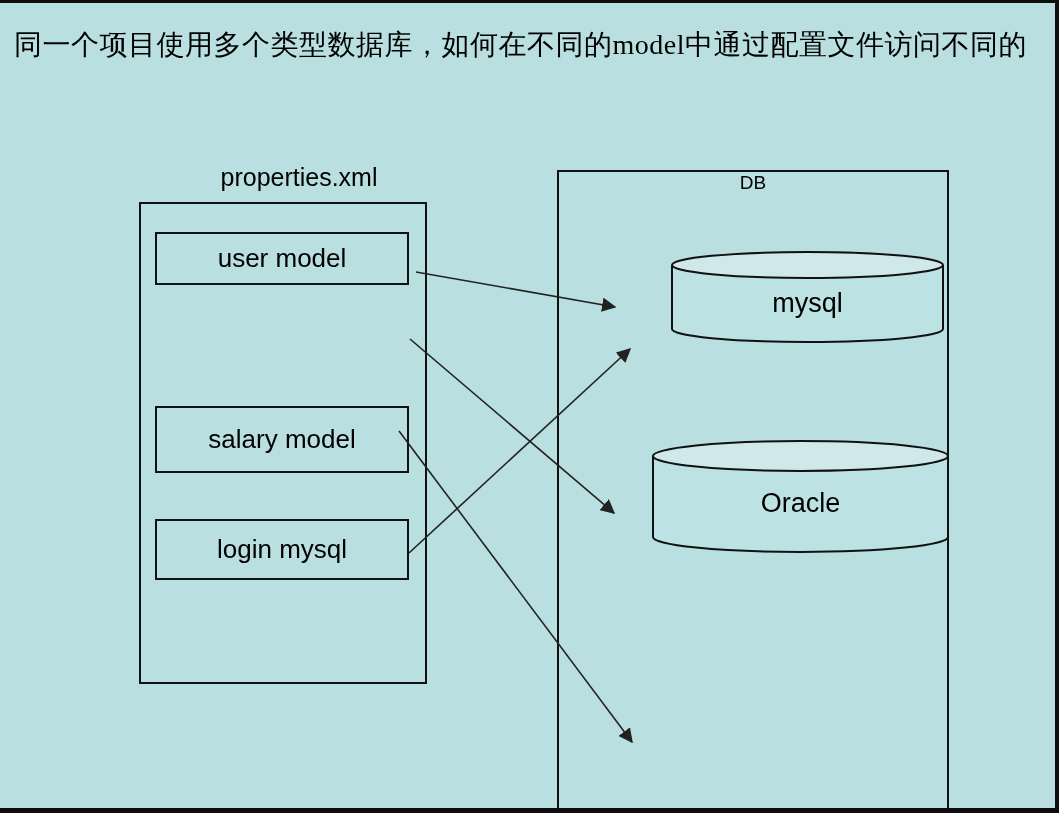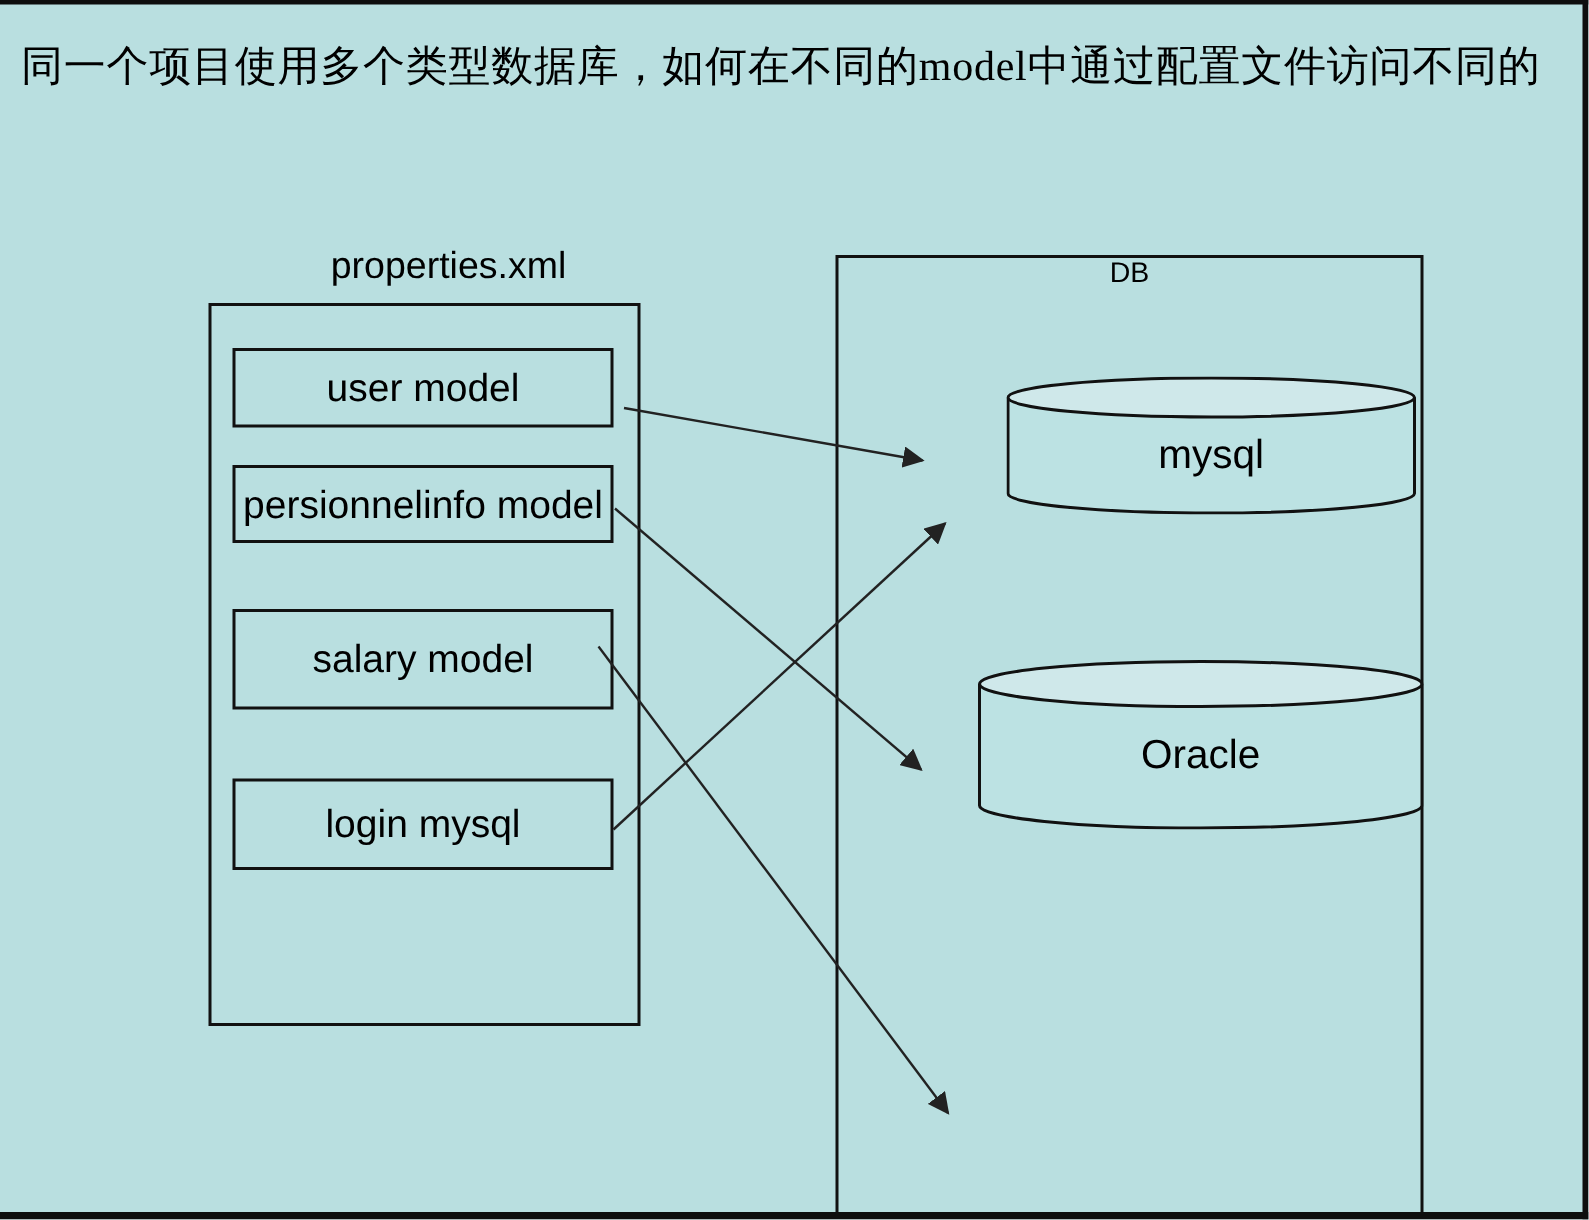--- a/index.html
+++ b/index.html
@@ -77,23 +77,20 @@
     <div>同一个项目使用多个类型数据库，如何在不同的model中通过配置文件访问不同的</div>
   </div>
 
   <div class="panel-label" style="left:155px; top:160px; width:288px;">properties.xml</div>
 
   <div class="outline-box" style="left:139px; top:199px; width:288px; height:482px;"></div>
 
   <div class="model-box" style="top:229px; height:53px;">
     <span>user model</span>
   </div>
-  <div class="model-box" style="top:307px; height:52px;">
-    <span>persionnelinfo model</span>
-  </div>
   <div class="model-box" style="top:403px; height:67px;">
     <span>salary model</span>
   </div>
   <div class="model-box" style="top:516px; height:61px;">
     <span>login mysql</span>
   </div>
 
   <div class="outline-box" style="left:557px; top:167px; width:392px; height:650px;"></div>
   <div class="panel-label" style="left:557px; top:169px; width:392px; font-size:19px;">DB</div>
 

